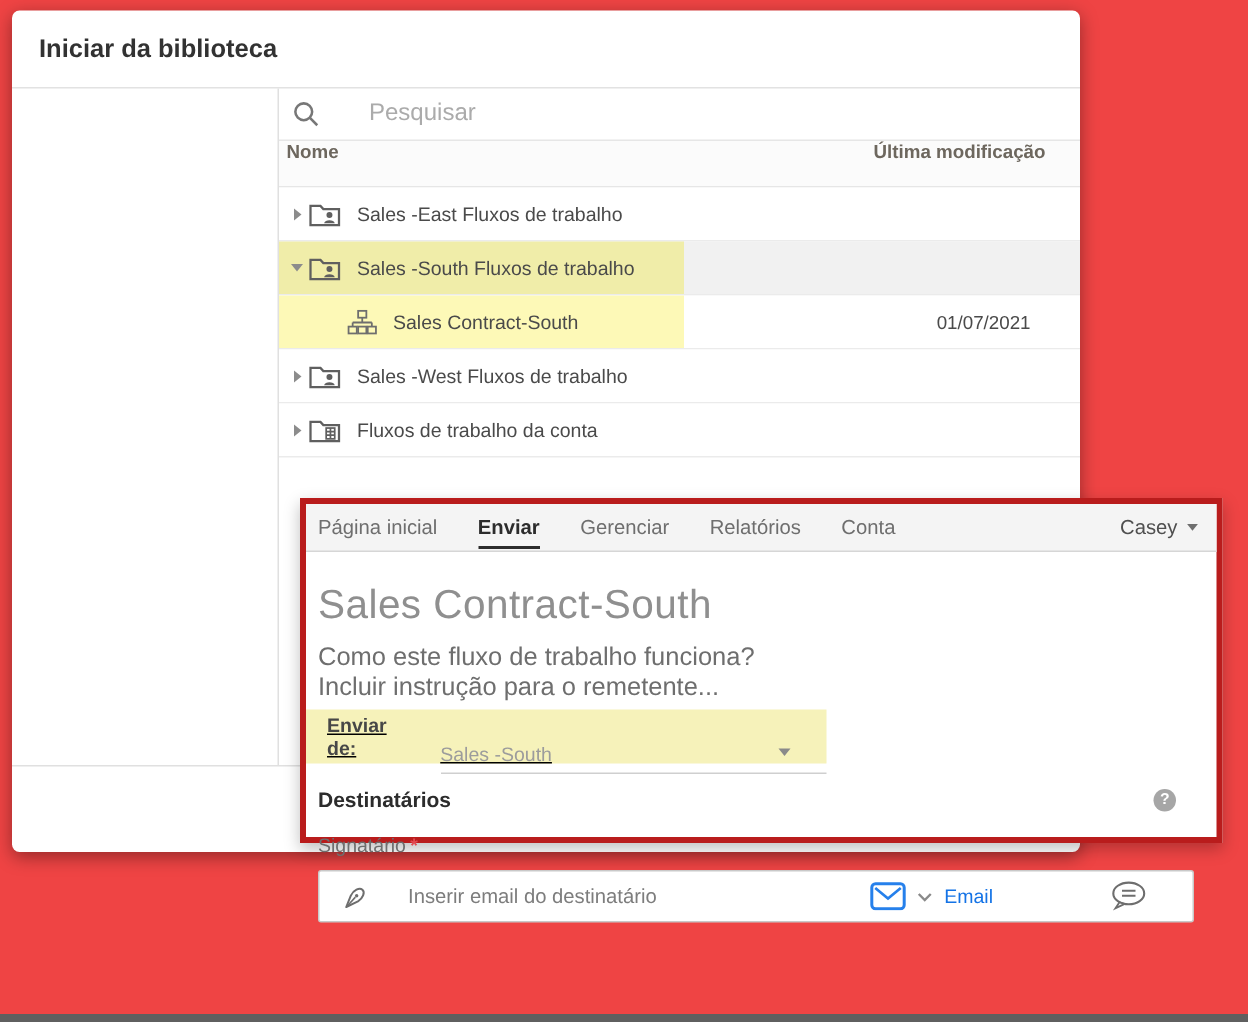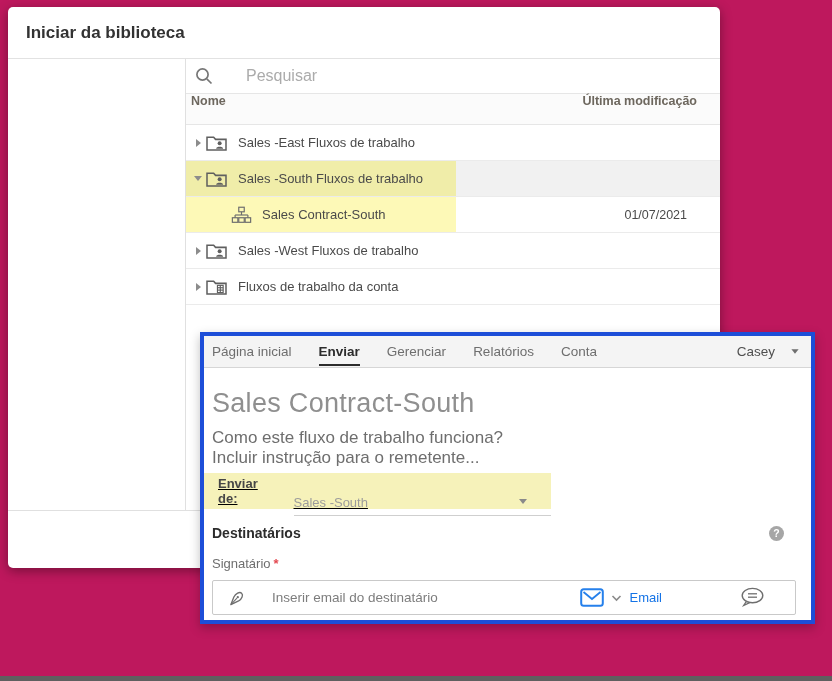--- a/index.html
+++ b/index.html
@@ -1,18 +1,18 @@
 <!DOCTYPE html>
 <html><head>
 <meta charset="utf-8">
 <style>
   * { margin:0; padding:0; box-sizing:border-box; }
   html,body { width:832px; height:681px; }
   body { font-family:"Liberation Sans", sans-serif; }
-  #stage { position:relative; width:832px; height:681px; background:#be185d; overflow:hidden; }
+  #stage { position:relative; width:832px; height:681px; background:#ef4444; overflow:hidden; }
   .bottom-strip { position:absolute; left:0; bottom:0; width:100%; height:5px; background:#5f5f5f; }
 
   
   .lib-dialog { position:absolute; left:8px; top:7px; width:712px; height:561px;
     background:#fff; border-radius:5px; box-shadow:0 3px 12px rgba(0,0,0,.38); z-index:2; }
   .lib-title { position:absolute; left:18px; top:0; height:51px; line-height:51px;
     font-size:17px; font-weight:bold; color:#323232; }
   .lib-title-sep { position:absolute; left:0; right:0; top:51px; border-top:1px solid #e2e2e2; }
 
   .lib-sidebar { position:absolute; left:0; top:52px; width:177px; bottom:58px; padding-top:24px; }
@@ -39,28 +39,28 @@
   .row-label { font-size:13px; color:#4a4a4a; margin-left:10px; white-space:nowrap; }
   .row.gray { background:#f1f1f1; }
   .hl-a { background:#f0eda9; }
   .hl-b { background:#fdf9b7; }
   .caret-cell { width:14px; display:flex; justify-content:center; flex:0 0 14px; }
   .tri-right { width:0; height:0; border-top:4px solid transparent; border-bottom:4px solid transparent; border-left:5px solid #8c8c8c; }
   .tri-down  { width:0; height:0; border-left:4px solid transparent; border-right:4px solid transparent; border-top:5px solid #8c8c8c; }
   .indent { width:40px; flex:0 0 40px; }
 
   
-  .send-window { position:absolute; left:200px; top:332px; width:615px; height:292px;
-    background:#fff; border:4px solid #1d4ed8; z-index:3; box-shadow:0 4px 10px rgba(0,0,0,.25); }
+  .send-window { position:absolute; left:200px; top:332px; width:615px; height:230px;
+    background:#fff; border:4px solid #b91c1c; z-index:3; box-shadow:0 4px 10px rgba(0,0,0,.25); }
   .tabbar { height:32px; background:#f4f4f4; border-bottom:1px solid #d6d6d6;
     display:flex; align-items:center; padding:0 12px 0 8px; font-size:13.5px; color:#6e6e6e; }
   .tab { margin-right:27px; cursor:pointer; position:relative; white-space:nowrap; }
   .tab.active { color:#2c2c2c; font-weight:bold; }
   .tab.active::after { content:""; position:absolute; left:0; right:0; bottom:-7px; border-bottom:2px solid #2c2c2c; }
-  .user-menu { margin-left:auto; display:flex; align-items:center; gap:16px; color:#4f4f4f; cursor:pointer; }
+  .user-menu { margin-left:auto; display:flex; align-items:center; gap:6px; color:#4f4f4f; cursor:pointer; }
   .user-menu .tri-down { border-top-color:#6e6e6e; transform:scale(.9); }
 
   .send-content { padding-left:8px; }
   .wf-title { margin-top:20px; font-size:27px; font-weight:300; color:#8f8f8f; letter-spacing:.3px; }
   .wf-desc { margin-top:9px; font-size:17px; color:#6e6e6e; line-height:20px; }
   .sendfrom-bar { margin-left:-8px; margin-top:5px; width:347px; height:36px; background:#f6f2ba;
     display:flex; align-items:center; padding-left:14px;text-decoration:underline; }
   .sendfrom-label { font-size:13px; font-weight:bold; color:#474747; }
   .sendfrom-dd { margin-left:16px; width:272px; height:26px; border-bottom:1px solid #cfcfcf;
     position:relative; display:flex; align-items:center; cursor:pointer;margin-top:24px; }

